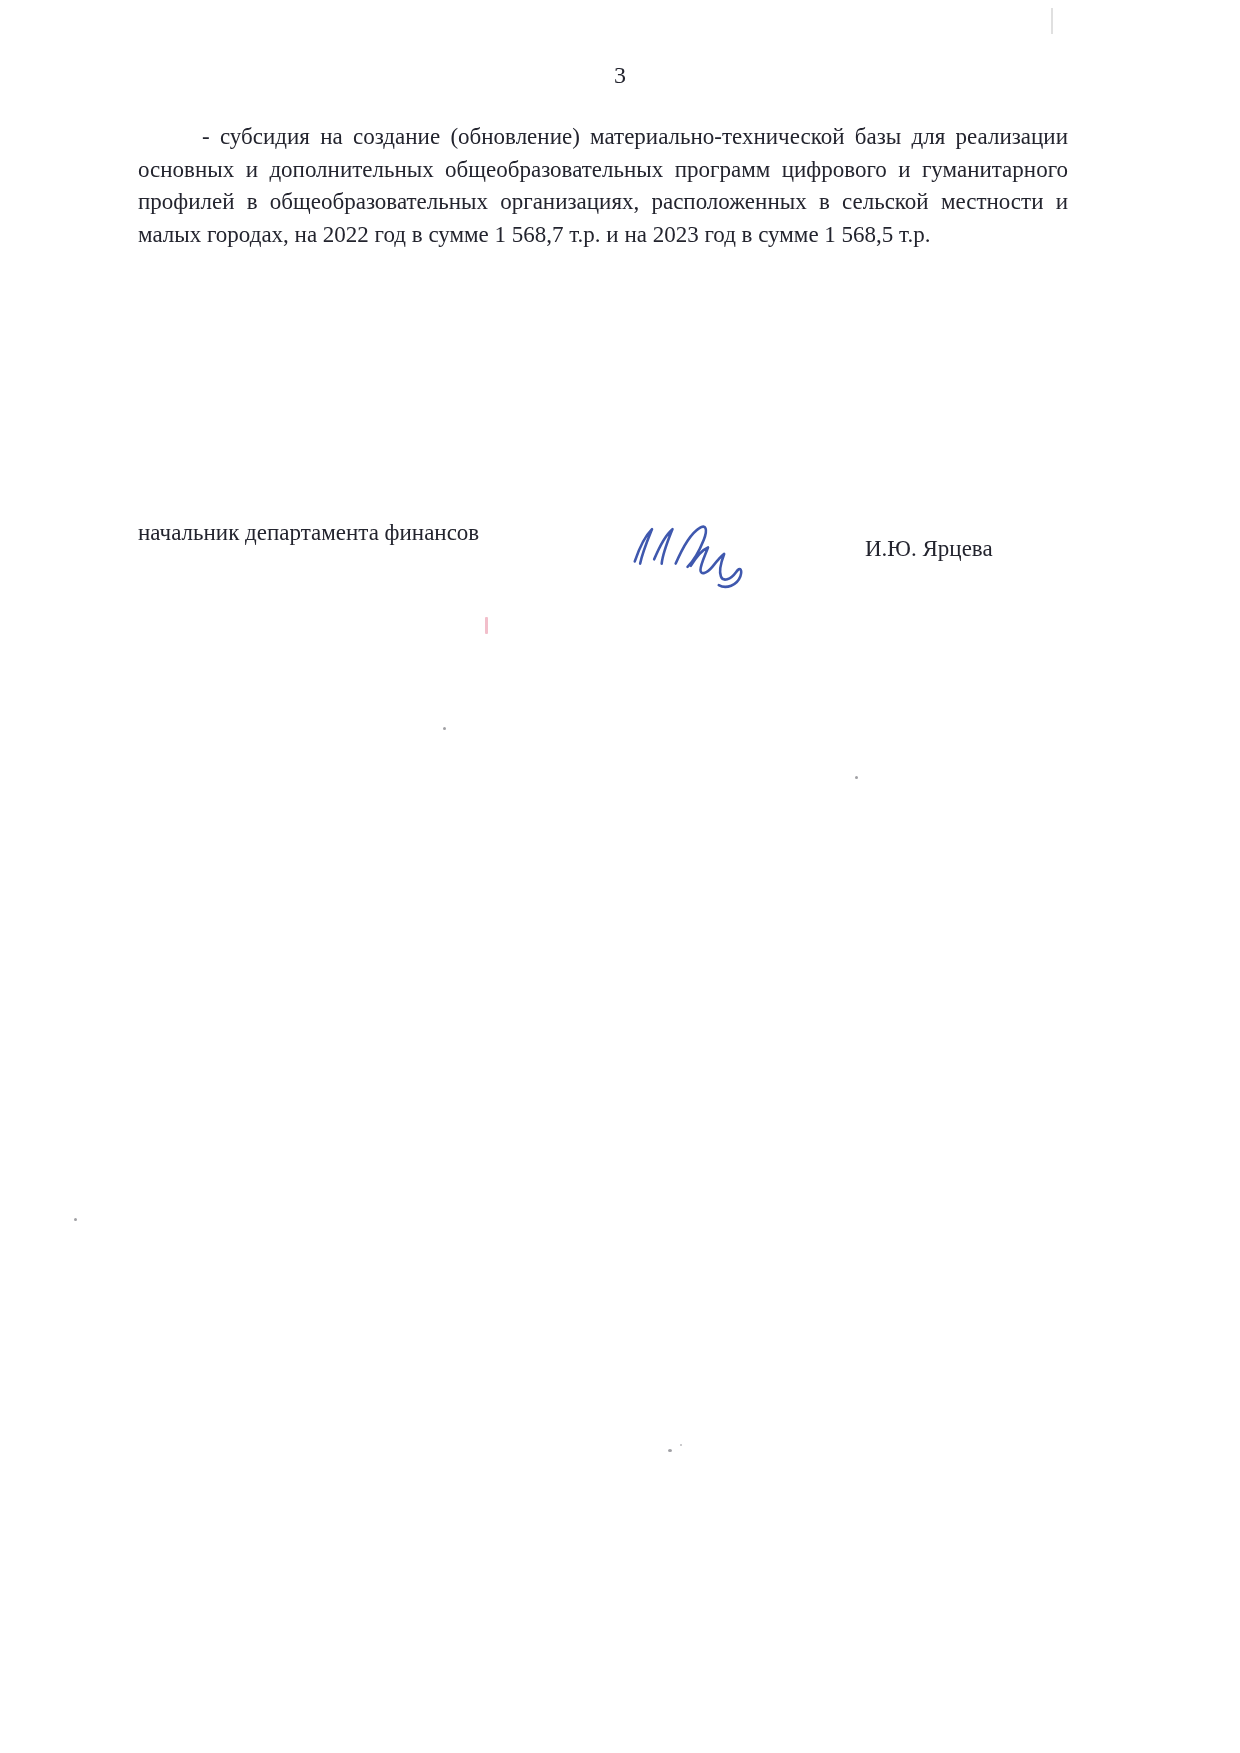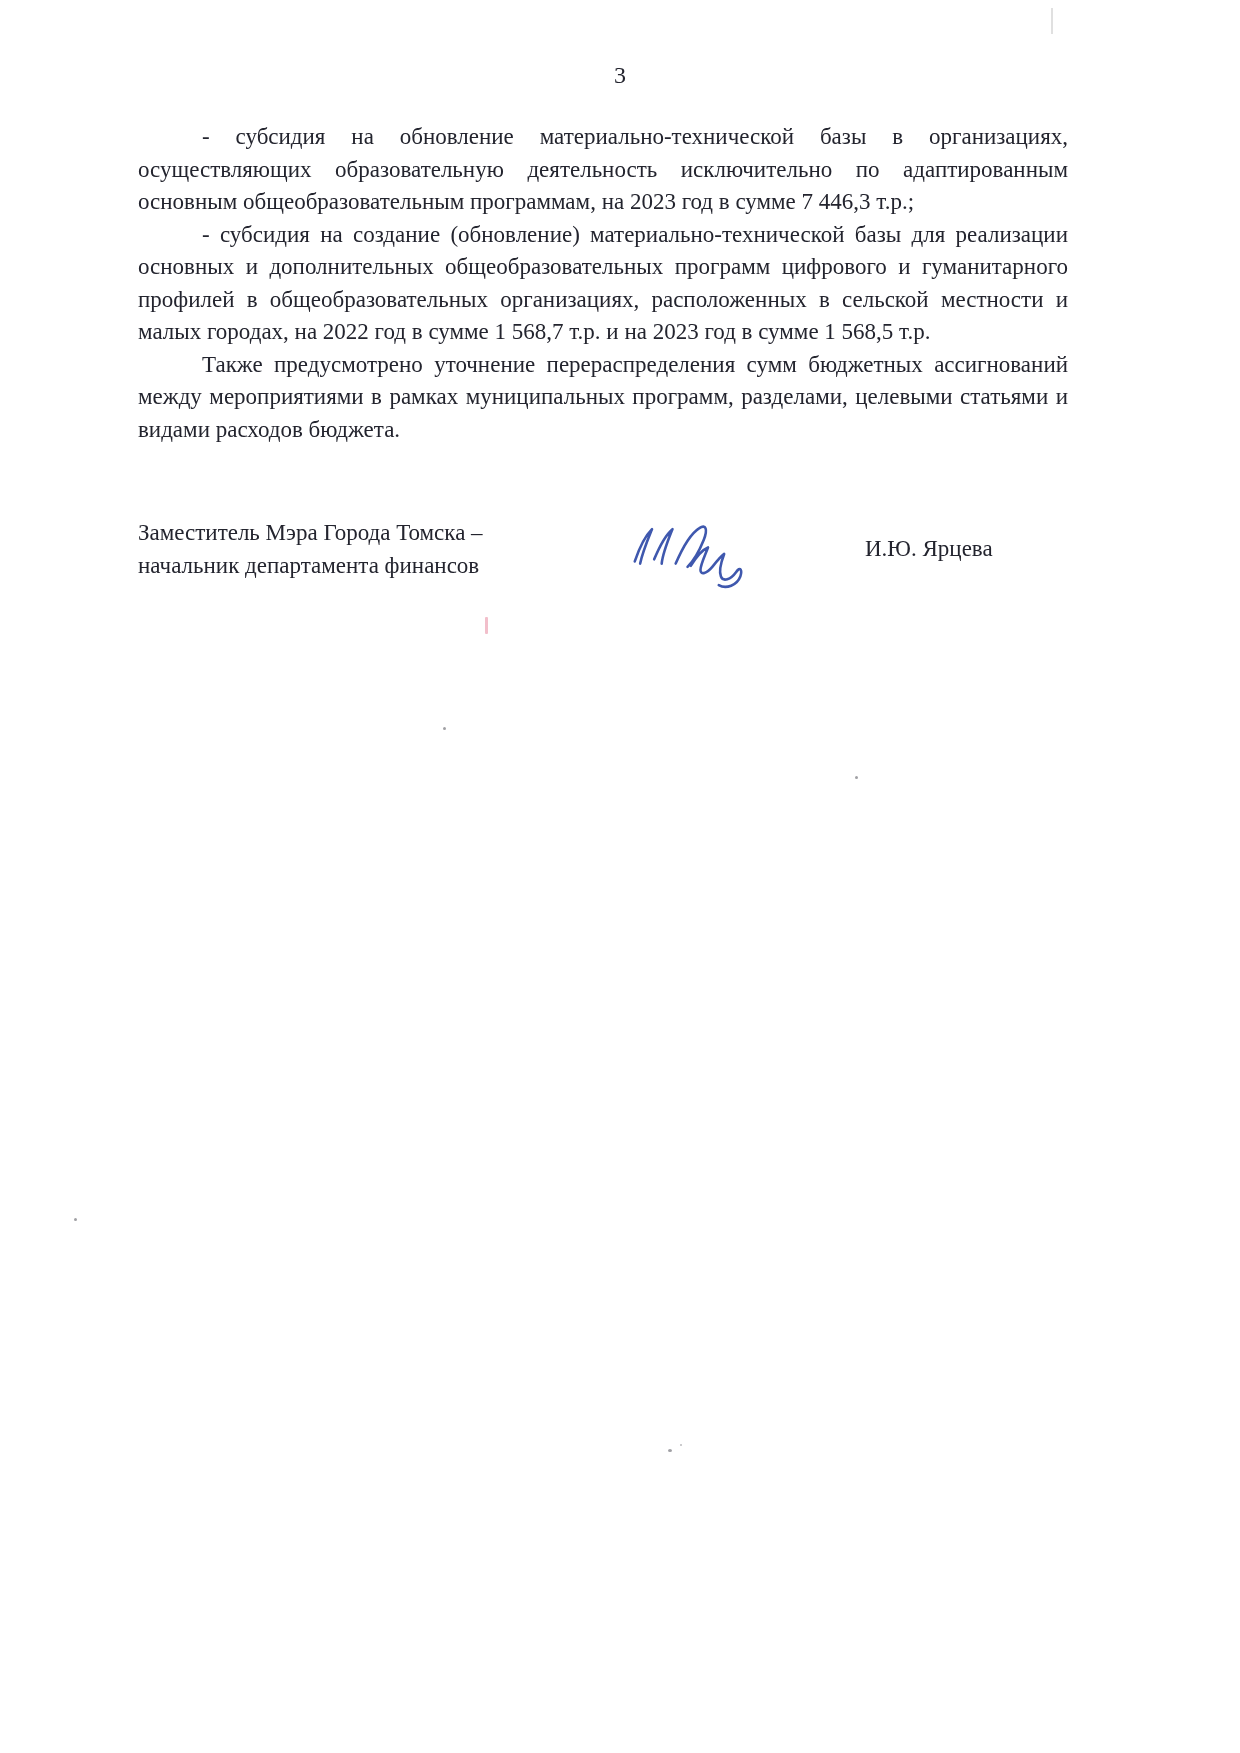--- a/index.html
+++ b/index.html
@@ -57,28 +57,25 @@
   .dot-5 { left: 680px; top: 1444px; width: 2px; height: 2px; opacity: .5; }
 </style>
 </head>
 <body>
 
 <div class="page">
 
   <div class="page-number">3</div>
 
   <div class="body-text">
-    <p>- субсидия на обновление материально-технической базы в организациях, осуществляющих образовательную деятельность исключительно по адаптированным основным общеобразовательным программам, на 2023 год в сумме 7 446,3 т.р.;</p>
     <p>- субсидия на создание (обновление) материально-технической базы для реализации основных и дополнительных общеобразовательных программ цифрового и гуманитарного профилей в общеобразовательных организациях, расположенных в сельской местности и малых городах, на 2022 год в сумме 1 568,7 т.р. и на 2023 год в сумме 1 568,5 т.р.</p>
-    <p>Также предусмотрено уточнение перераспределения сумм бюджетных ассигнований между мероприятиями в рамках муниципальных программ, разделами, целевыми статьями и видами расходов бюджета.</p>
   </div>
 
   <div class="signature-block">
     <div class="sig-title">
-      <div>Заместитель Мэра Города Томска –</div>
       <div>начальник департамента финансов</div>
     </div>
 
     <div class="sig-hand">
       <svg width="140" height="70" viewBox="0 0 130 64">
         <path d="M10 38 C14 26 20 14 26 8 C22 18 17 30 15 40
                  M28 36 C33 24 39 13 45 8 C41 18 36 30 35 40
                  M48 40 C54 26 62 12 70 7 C76 3 78 8 74 18 C70 28 64 38 59 43
                  M62 42 C67 34 73 27 78 25 C75 33 71 41 71 46 C71 51 77 49 82 43
                  C86 38 90 33 93 31 C90 39 88 47 90 52 C92 57 99 55 104 48

